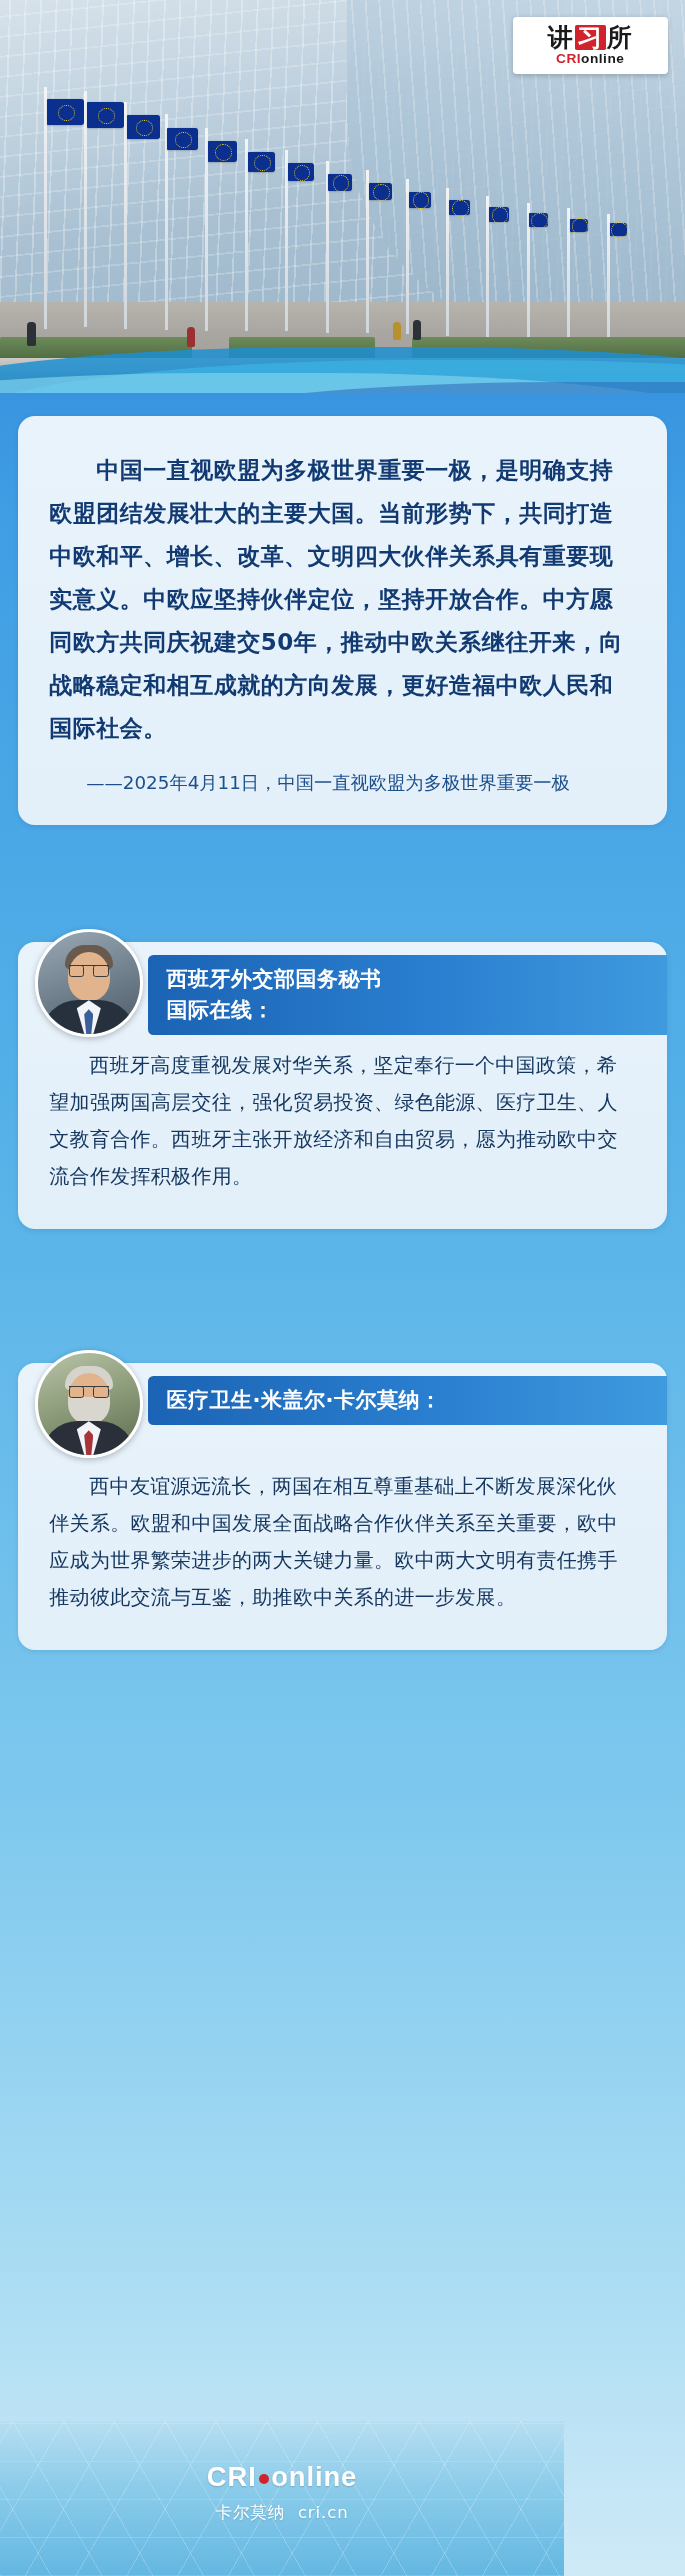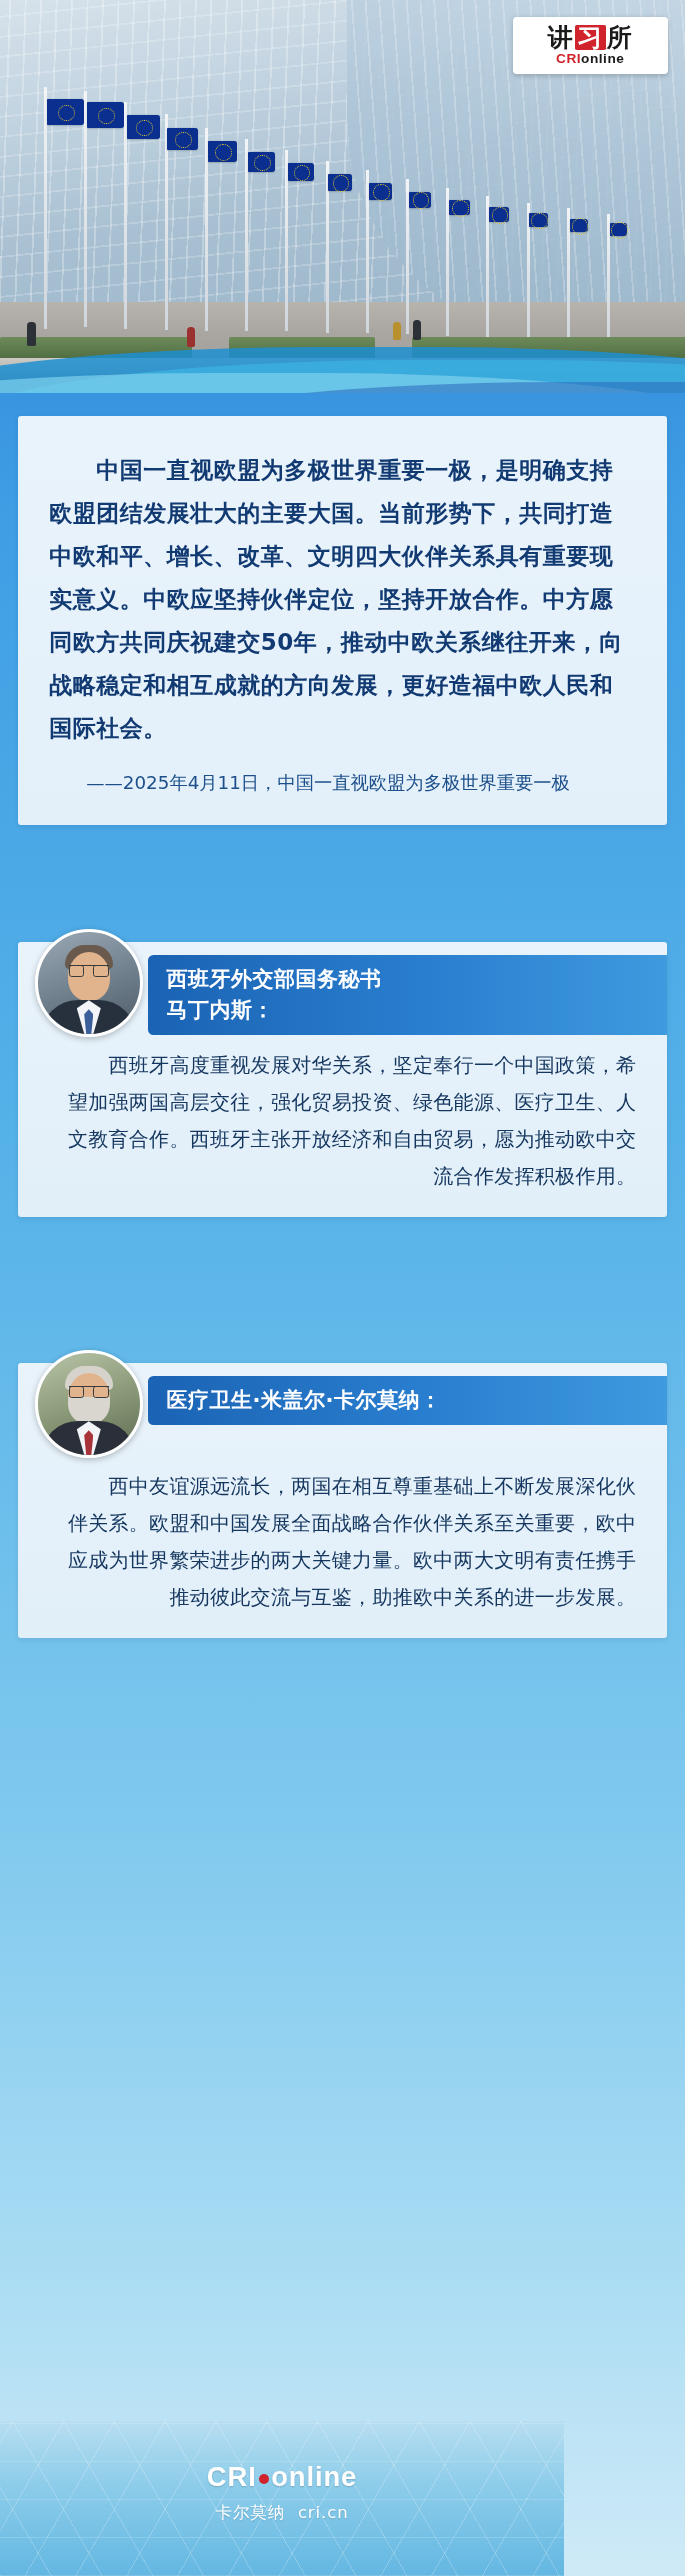--- a/index.html
+++ b/index.html
@@ -163,21 +163,21 @@
     color: #1a1a1a;
     font-weight: bold;
   }
 
   
   .card {
     position: absolute;
     left: 18.3px;
     width: 649px;
     background: #eaf4fb;
-    border-radius: 3px;
+    border-radius: 17px;
     box-sizing: border-box;
     box-shadow: 0 1.8px 5.5px rgba(20,60,110,0.12);
   }
   .quote-card {
     top: 416px;
     padding: 33px 31px 27.4px 31px;
     background: linear-gradient(180deg, #e9f3fb 0%, #e3f0fa 100%);
   }
   .quote-text {
     font-family: "DejaVu Sans", "Liberation Sans", sans-serif;
@@ -192,21 +192,21 @@
   .quote-src {
     margin: 16.5px 0 0 0;
     font-family: "DejaVu Sans", "Liberation Sans", sans-serif;
     font-size: 18.3px;
     line-height: 31px;
     color: #1d4f8a;
     text-indent: 37px;
   }
 
   .person-card {
-    padding: 0 0 22px 0;
+    padding: 0 0 34px 0;
     background: linear-gradient(180deg, #e9f3fb 0%, #e1eff9 100%);
   }
   .card-2 { top: 942px; }
   .card-3 { top: 1363px; }
 
   .person-head {
     position: relative;
     height: 99px;
   }
   .avatar {
@@ -310,21 +310,20 @@
     padding: 5.5px 31px 0 31px;
   }
   .person-text {
     margin: 0;
     font-family: "DejaVu Sans", "Liberation Sans", sans-serif;
     font-size: 20px;
     line-height: 37px;
     color: #14365f;
     text-indent: 40px;
     letter-spacing: 0.3px;
-    text-align: right;
   }
 
   
   .footer {
     position: absolute;
     left: 0; bottom: 0;
     width: 564px; height: 155px;
     background: linear-gradient(180deg, #b7def1 0%, #8ecdea 40%, #63b7e2 100%);
     overflow: hidden;
   }
@@ -448,21 +447,21 @@
       <div class="avatar av-bg-1">
         <div class="av-hair"></div>
         <div class="av-face"></div>
         <div class="av-glass"></div>
         <div class="av-body"></div>
         <div class="av-shirt"></div>
         <div class="av-tie"></div>
       </div>
       <div class="name-banner">
         <span class="line">西班牙外交部国务秘书</span>
-        <span class="line">马丁内斯：</span>
+        <span class="line">国际在线：</span>
       </div>
     </div>
     <div class="person-body">
       <p class="person-text">西班牙高度重视发展对华关系，坚定奉行一个中国政策，希望加强两国高层交往，强化贸易投资、绿色能源、医疗卫生、人文教育合作。西班牙主张开放经济和自由贸易，愿为推动欧中交流合作发挥积极作用。</p>
     </div>
   </div>
 
   <div class="card person-card card-3">
     <div class="person-head">
       <div class="avatar av-bg-2">

